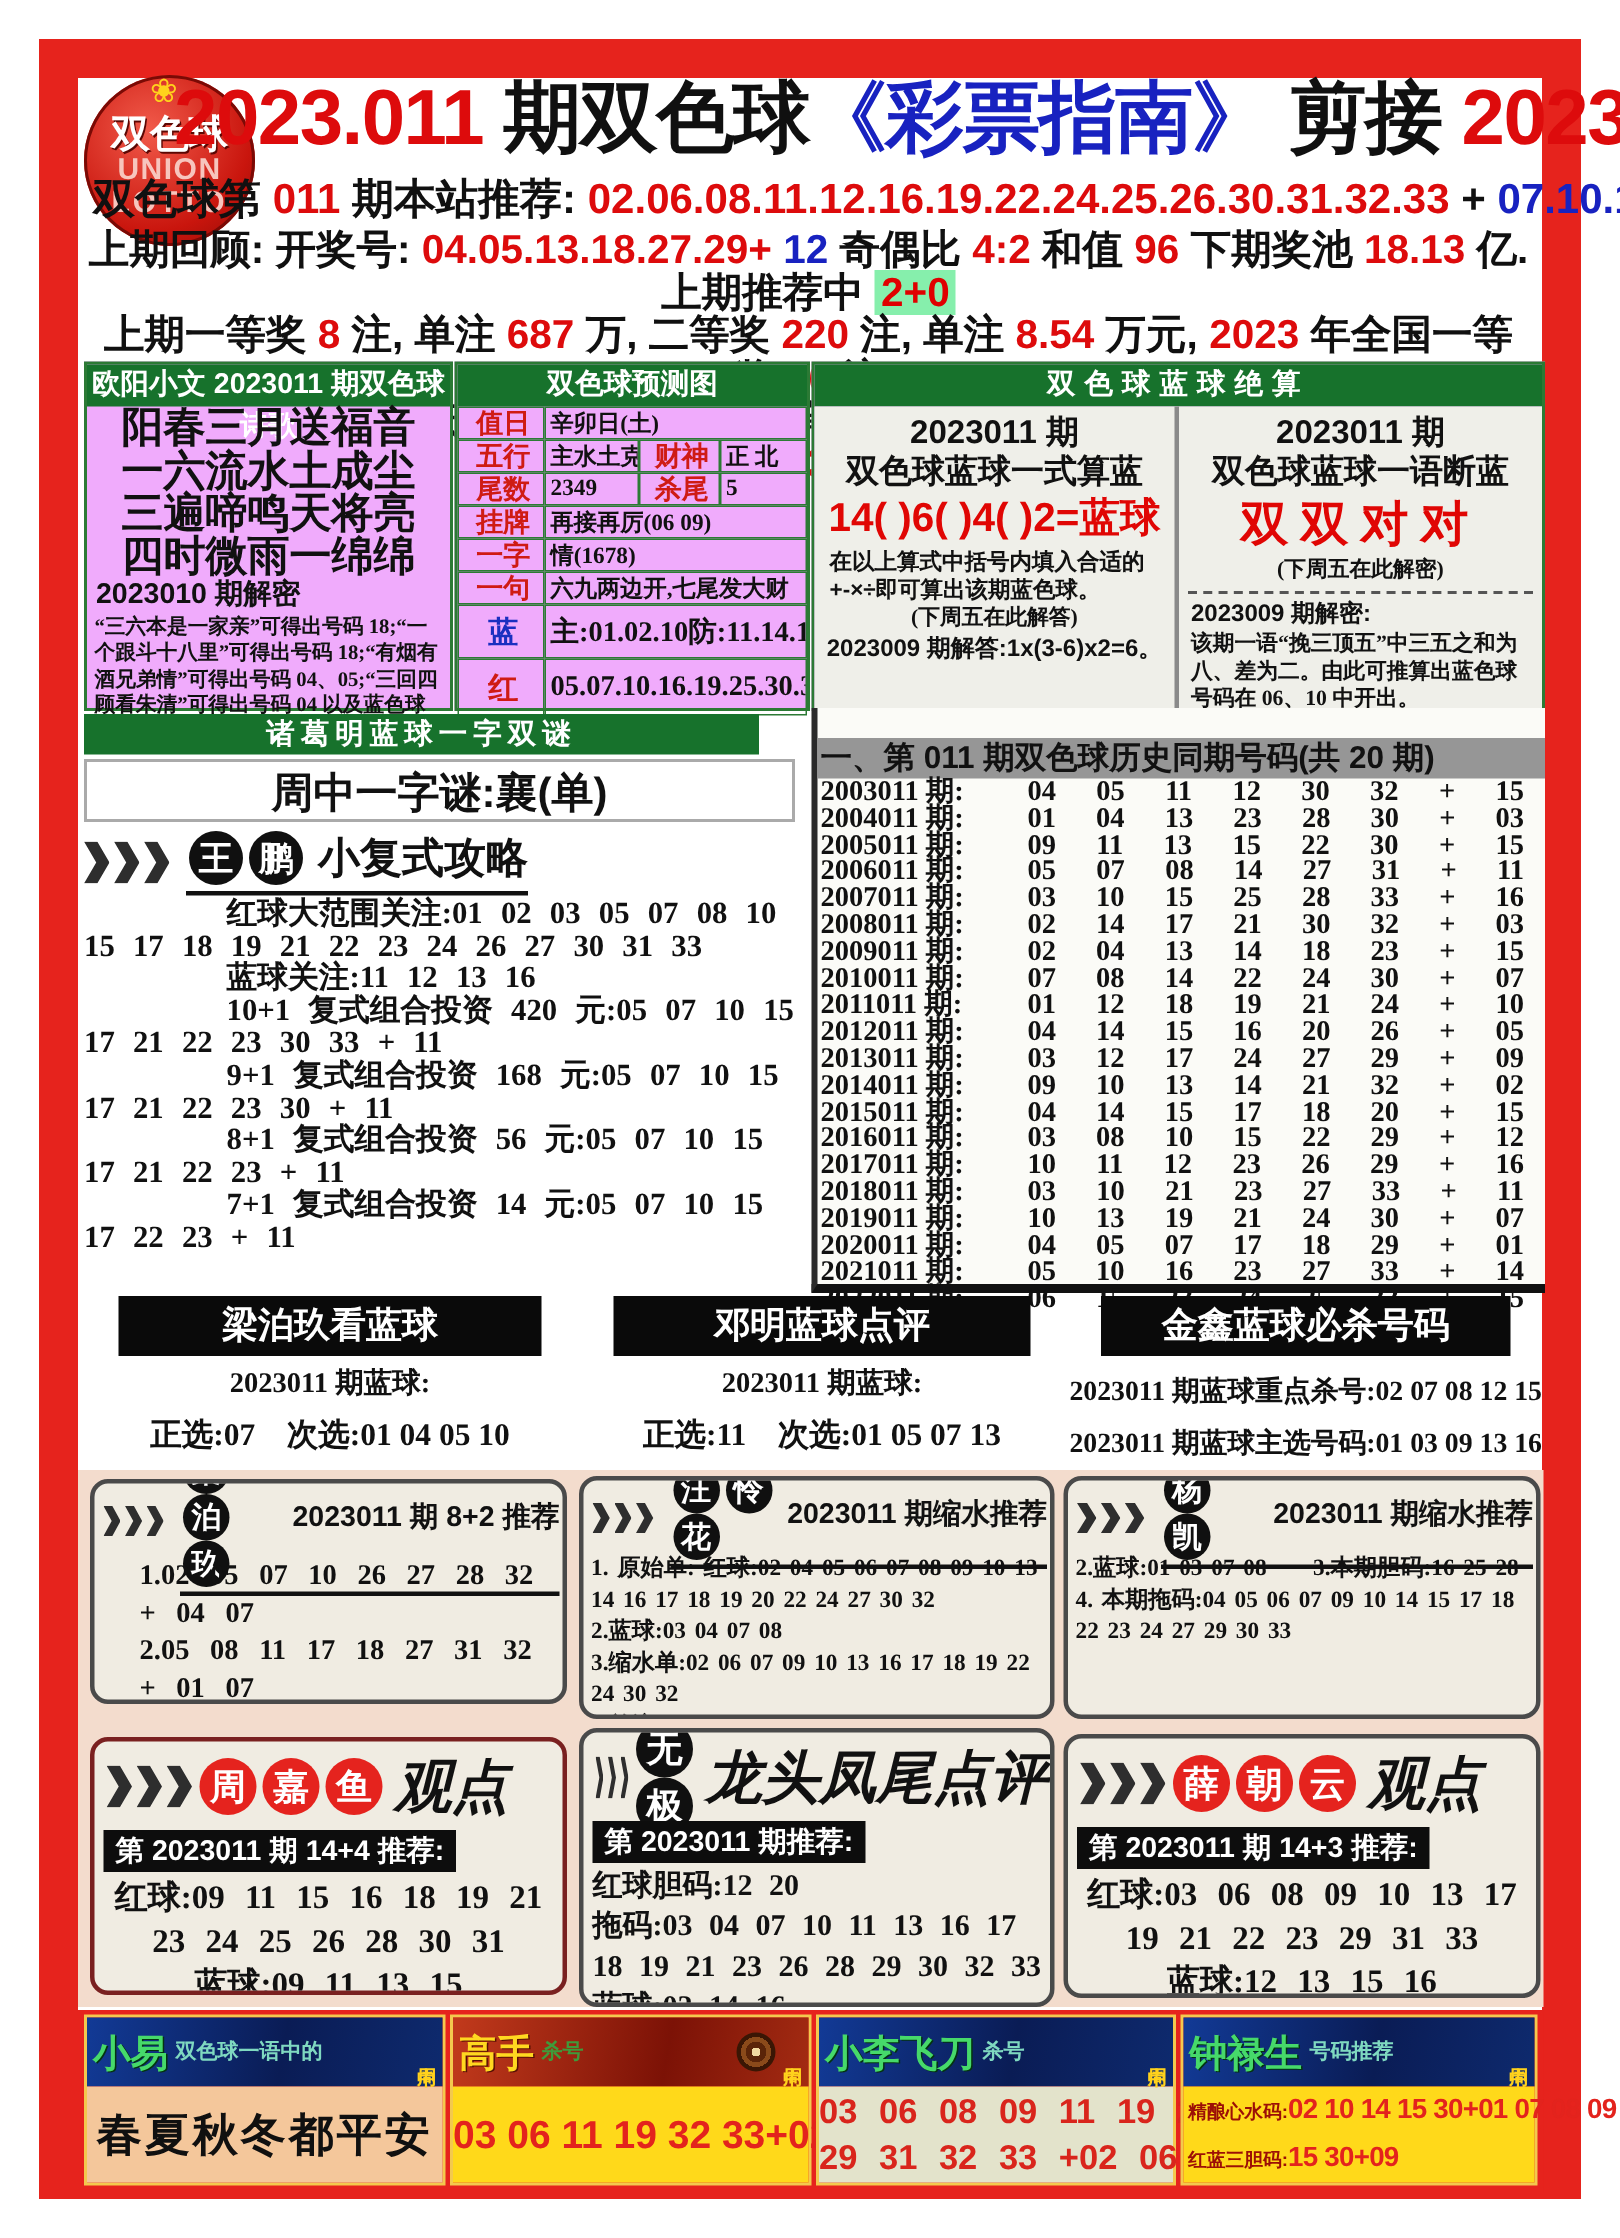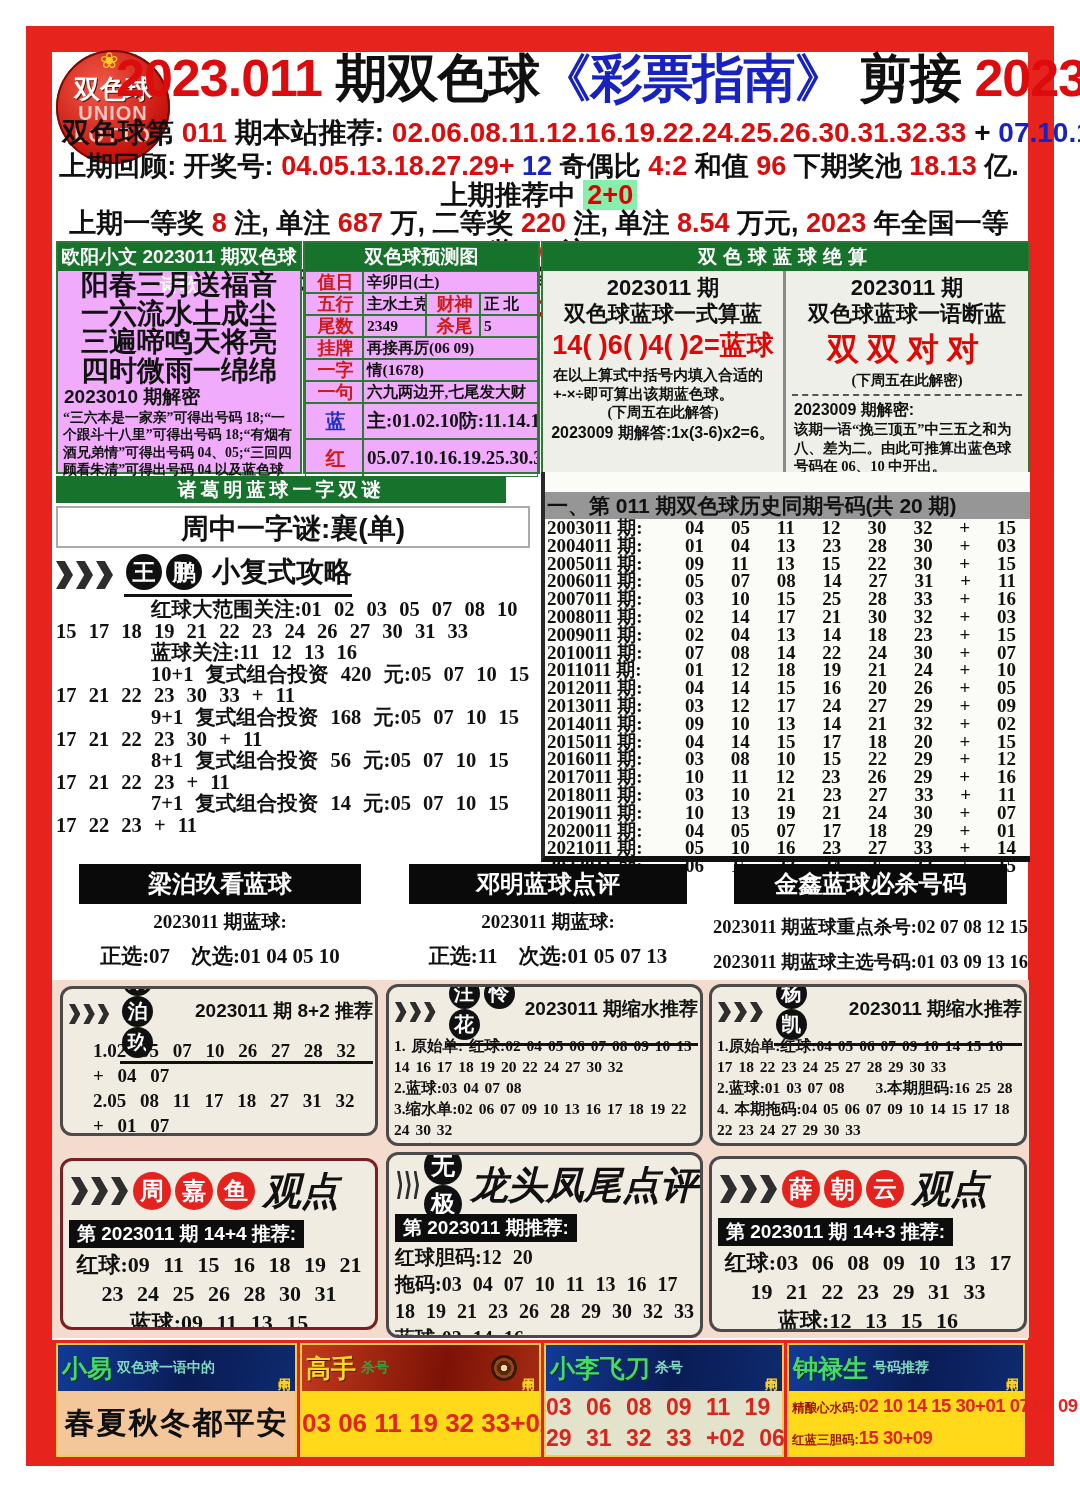--- a/index.html
+++ b/index.html
@@ -419,21 +419,20 @@
       <span class="chev sm"></span>
       <div class="tl">
         <span class="circles">
           
         <span class="circ">杨</span><span class="circ">凯</span></span>
         <span class="ltitle">2023011 期缩水推荐</span>
       </div>
     </div>
     <div class="wraplines">
 
-    <div>1.原始单:红球:04 05 06 07 09 10 14 15 16 17 18 22 23 24 25 27 28 29 30 33</div>
         <div>2.蓝球:01 03 07 08　　3.本期胆码:16 25 28</div>
         <div>4. 本期拖码:04 05 06 07 09 10 14 15 17 18 22 23 24 27 29 30 33</div>
       </div>
   </div>
 
   <div class="abs wbox red" id="vb1">
     <div class="vlogo">
       <span class="chev"></span>
       <span class="chev"></span>
       <span class="chev"></span>

